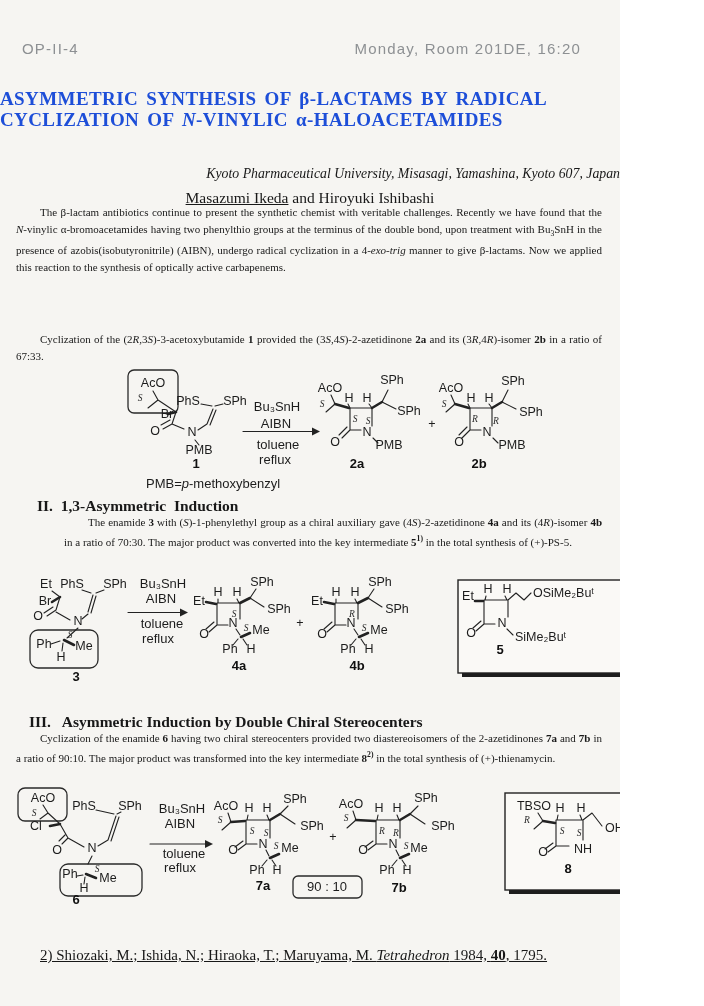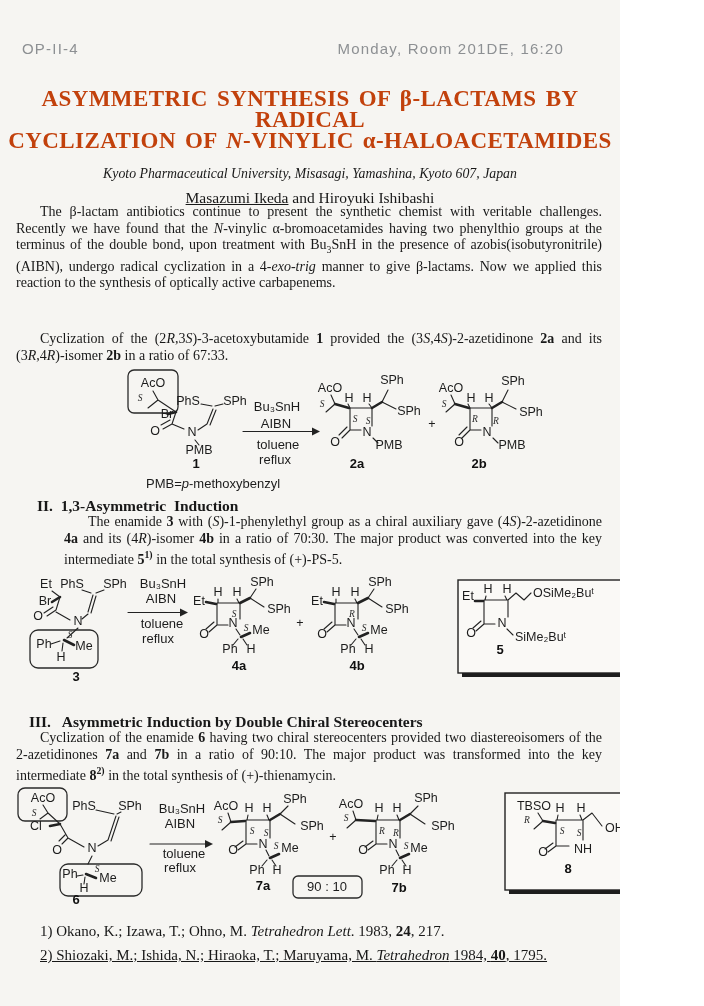--- a/index.html
+++ b/index.html
@@ -2,28 +2,28 @@
 <html><head>
 <meta charset="utf-8">
 <style>
   html,body{margin:0;padding:0;}
   .page{position:relative;width:620px;height:1006px;background:#f6f5f2;overflow:hidden;
         font-family:"Liberation Serif","DejaVu Serif",serif;color:#181818;}
   
   .hdr{position:absolute;top:40px;font-family:"Liberation Sans","DejaVu Sans",sans-serif;
        font-size:15px;color:#8d9093;letter-spacing:1.2px;}
   .hdr-code{left:22px;}
-  .hdr-session{right:56px;}
-  
-  .title{position:absolute;left:0;right:0;top:88px;text-align:center;font-weight:bold;
-         font-size:23px;line-height:21px;letter-spacing:.4px;word-spacing:3px;color:#c2410c;}
+  .hdr-session{right:39px;}
+  
+  .title{position:absolute;left:0;right:0;top:88px;text-align:left;font-weight:bold;
+         font-size:19px;line-height:21px;letter-spacing:.4px;word-spacing:3px;color:#1d4ed8;}
   .authors{position:absolute;left:0;right:0;top:147px;text-align:center;font-size:15.5px;margin-top:42px;}
-  .affil{position:absolute;left:0;right:0;top:166px;text-align:center;font-style:italic;font-size:13.8px;}
-  
-  .para{position:absolute;left:16px;right:18px;text-align:justify;font-size:14px;line-height:16.6px;text-indent:24px;}
+  .affil{position:absolute;left:0;right:0;top:166px;text-align:right;font-style:italic;font-size:13.8px;}
+  
+  .para{position:absolute;left:16px;right:18px;text-align:justify;font-size:11px;line-height:16.6px;text-indent:24px;}
   .p-intro{top:204px;}
   .sec-head{position:absolute;font-weight:bold;font-size:15.5px;white-space:pre;}
   .h1{left:37px;top:313px;}
   .b1{top:331px;}
   .h2{left:37px;top:497px;font-family:Liberation Serif, serif;}
   .b2{top:514px;margin-left:48px;}
   .h3{left:29px;top:713px;}
   .b3{top:730px;}
   .ref{position:absolute;left:40px;right:18px;font-size:15px;}
   .r1{top:923px;}
@@ -317,16 +317,15 @@
       <text class="chem" x="581" y="26">H</text>
       <text class="chem ta-s" x="605" y="46">OH</text>
       <text class="st" x="562" y="48">S</text>
       <text class="st" x="579" y="50">S</text>
       <text class="chem" x="543" y="70">O</text>
       <text class="chem" x="583" y="67">NH</text>
       <text class="cnum" x="568" y="87">8</text>
     </g>
   </svg>
 
-  <div class="ref r1"><span>1) Okano, K.; Izawa, T.; Ohno, M. </span><span class="rt-i">Tetrahedron Lett</span><span>. 1983, </span><span class="rt-b">24</span><span>, 217.</span></div>
   <div class="ref r2"><span>2) Shiozaki, M.; Ishida, N.; Hiraoka, T.; Maruyama, M. </span><span class="rt-i">Tetrahedron</span><span> 1984, </span><span class="rt-b">40</span><span>, 1795.</span></div>
 
 </div>
 
 </body></html>

